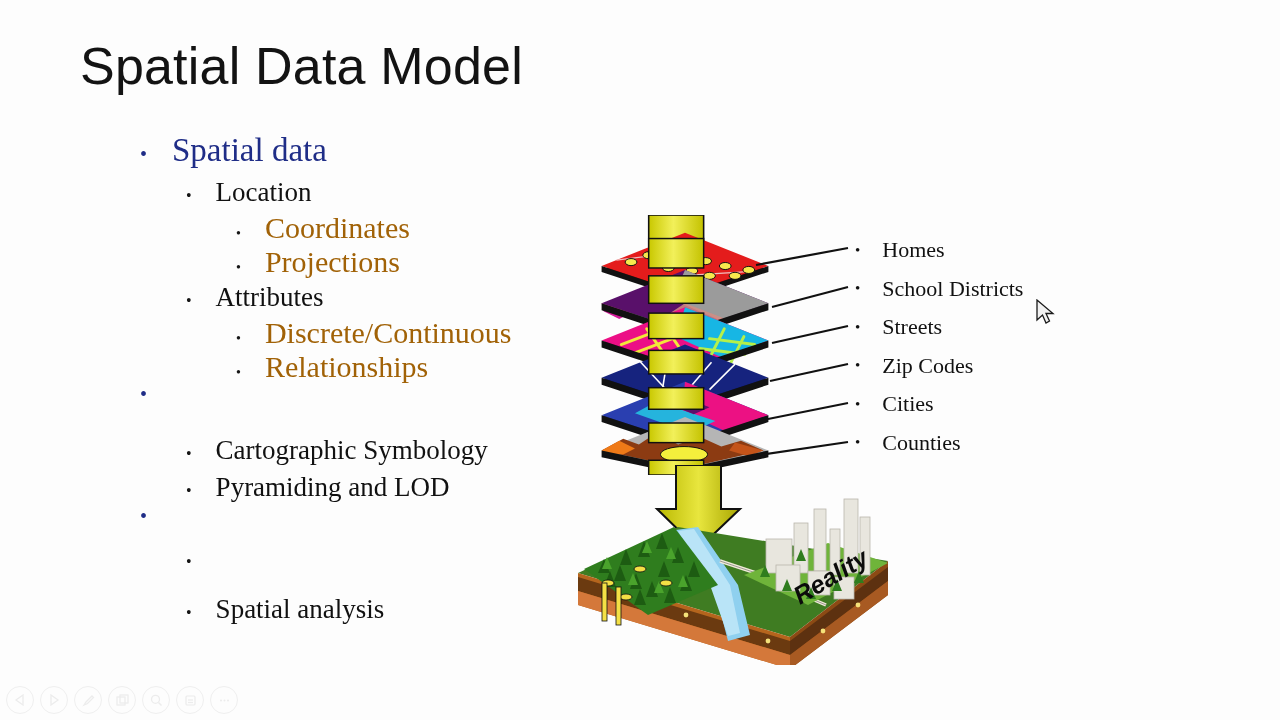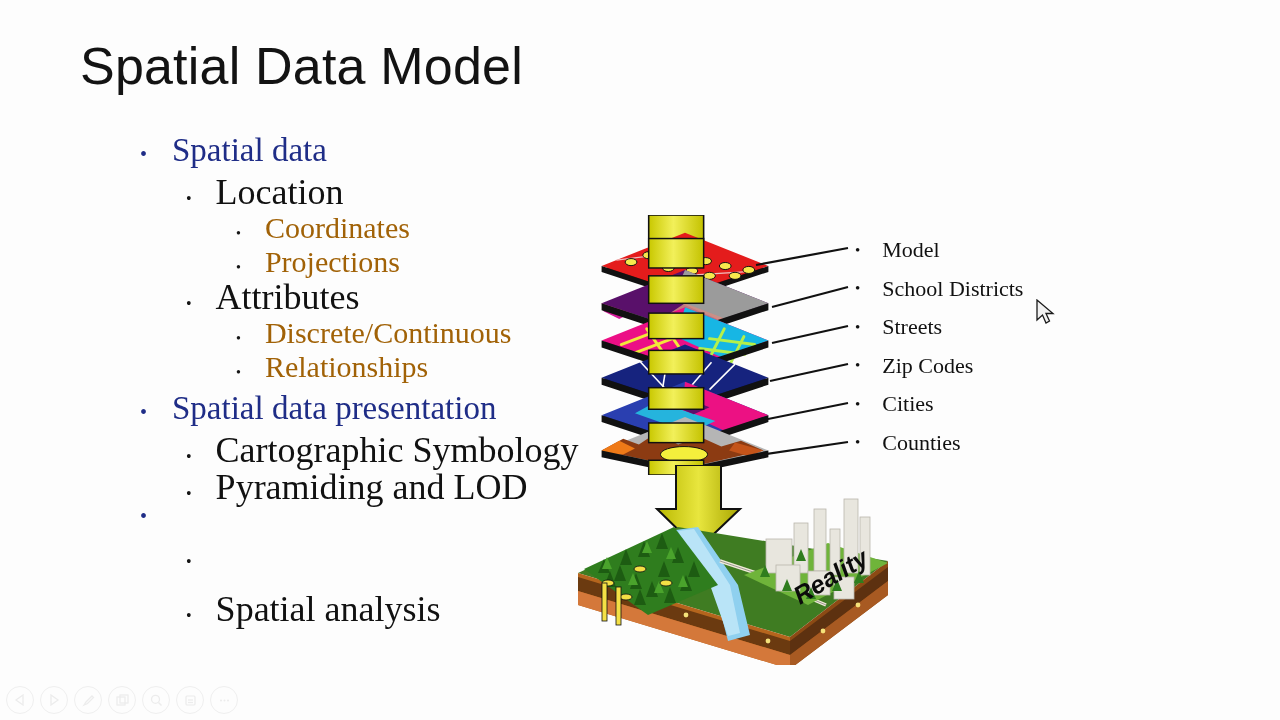--- a/index.html
+++ b/index.html
@@ -29,21 +29,21 @@
   .dot.blk{color:#151515;}
   .txt{display:inline-block;margin-left:15px;}
 
   
   .l1{margin-left:0px;height:48px;}
   .l1 .dot{font-size:20px;margin-right:10px;line-height:1;}
   .l1 .txt{font-size:33px;color:#1f2d87;line-height:48px;}
   
   .l2{margin-left:46px;height:37px;}
   .l2 .dot{font-size:16px;margin-right:9px;color:#151515;line-height:1;}
-  .l2 .txt{font-size:36px;color:#111;line-height:37px;}
+  .l2 .txt{font-size:27px;color:#111;line-height:37px;}
   
   .l3{margin-left:96px;height:34px;}
   .l3 .dot{font-size:14px;margin-right:9px;color:#151515;line-height:1;}
   .l3 .txt{font-size:30px;color:#a16207;line-height:34px;}
 
   
   .diagram{position:absolute;left:560px;top:215px;width:560px;height:460px;}
   .layerstack{position:absolute;left:0;top:0;width:250px;height:260px;}
 
   
@@ -102,21 +102,20 @@
     <div class="ol l3">
       <span class="dot blk">•</span>
       <span class="txt">Discrete/Continuous</span>
     </div>
     <div class="ol l3">
       <span class="dot blk">•</span>
       <span class="txt">Relationships</span>
     </div>
     <div class="ol l1">
       <span class="dot">•</span>
-      <span class="txt">Spatial data presentation</span>
     </div>
     <div class="ol l2">
       <span class="dot blk">•</span>
       <span class="txt">Cartographic Symbology</span>
     </div>
     <div class="ol l2">
       <span class="dot blk">•</span>
       <span class="txt">Pyramiding and LOD</span>
     </div>
     <div class="ol l1">
@@ -240,21 +239,21 @@
         <line x1="212" y1="128" x2="288" y2="111"></line>
         <line x1="210" y1="166" x2="288" y2="149"></line>
         <line x1="208" y1="204" x2="288" y2="188"></line>
         <line x1="200" y1="240" x2="288" y2="227"></line>
       </g>
     </svg>
 
     <div class="callouts">
       <div class="callout">
         <span class="cdot">•</span>
-        <span class="clabel">Model</span>
+        <span class="clabel">Homes</span>
       </div>
       <div class="callout">
         <span class="cdot">•</span>
         <span class="clabel">School Districts</span>
       </div>
       <div class="callout">
         <span class="cdot">•</span>
         <span class="clabel">Streets</span>
       </div>
       <div class="callout">

